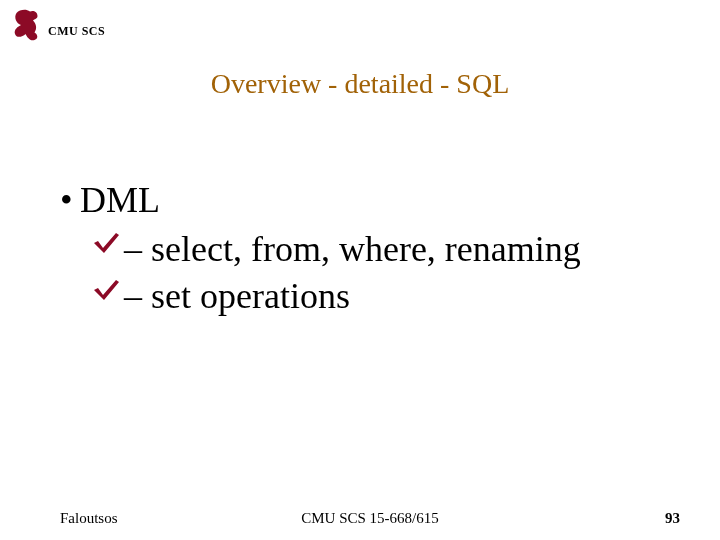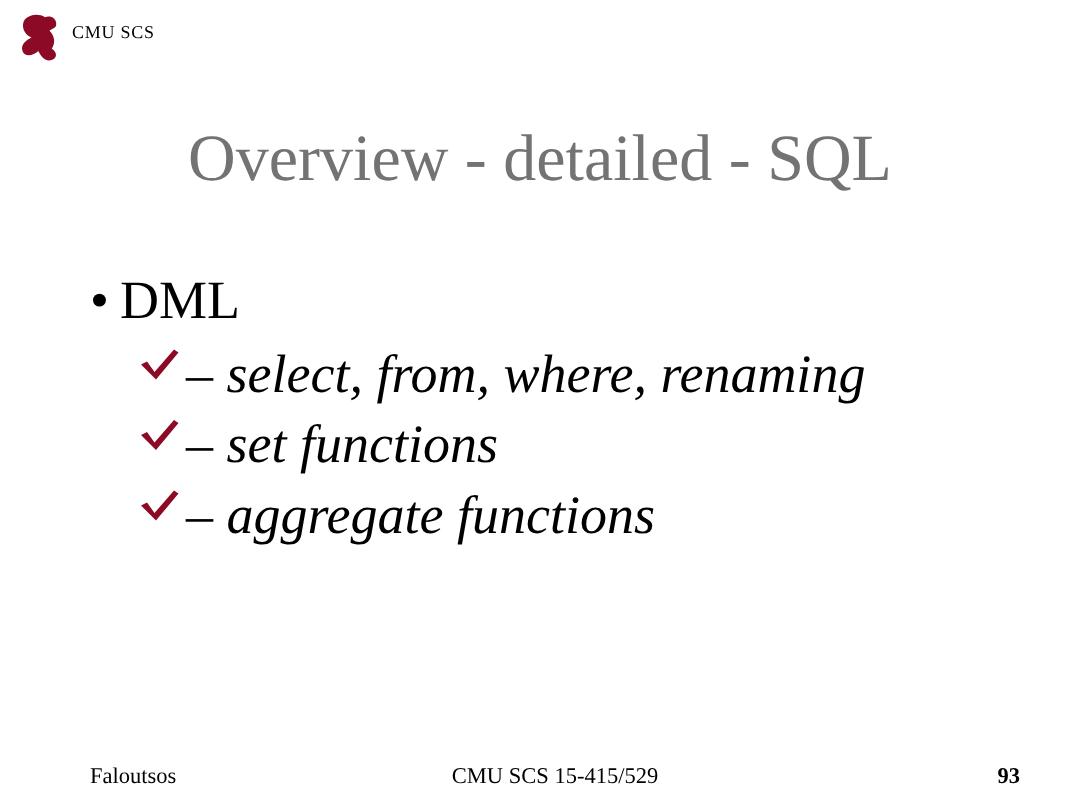--- a/index.html
+++ b/index.html
@@ -26,33 +26,33 @@
     align-items: flex-start;
     gap: 6px;
   }
   .logo {
     width: 30px;
     height: 34px;
     flex: 0 0 auto;
   }
   .header-text {
     font-size: 12px;
-    font-weight: normal;
+    font-weight: bold;
     font-family: "Times New Roman", Times, serif;
     letter-spacing: 0.5px;
-    margin-top: 6px;
+    margin-top: 16px;
   }
   .title {
     position: absolute;
-    top: 80px;
+    top: 68px;
     left: 0;
     width: 720px;
     text-align: center;
-    font-size: 44px;
-    color: #737373;
+    font-size: 28px;
+    color: #a16207;
     font-family: "Times New Roman", Times, serif;
   }
   .body {
     position: absolute;
     top: 170px;
     left: 60px;
     width: 620px;
     font-size: 36px;
     line-height: 1.25;
   }
@@ -60,21 +60,20 @@
     margin: 8px 0 4px 0;
   }
   .bullet1 {
     display: inline-block;
     width: 20px;
   }
   .lvl2 {
     position: relative;
     margin: 2px 0 2px 38px;
     padding-left: 26px;
-    font-style: italic;
   }
   .check-icon {
     position: absolute;
     left: -6px;
     top: 4px;
     width: 28px;
     height: 24px;
   }
   .dash {
     color: #000;
@@ -128,34 +127,28 @@
       <svg class="check-icon" viewBox="0 0 28 24">
           <path fill="#8c0a26" d="M2 12 L6 10 L11 17 L24 2 L27 4 L12 22 L2 12 Z"></path>
         </svg>
       <span class="dash">– </span><span>select, from, where, renaming</span>
     </div>
 
     <div class="lvl2">
       <svg class="check-icon" viewBox="0 0 28 24">
           <path fill="#8c0a26" d="M2 12 L6 10 L11 17 L24 2 L27 4 L12 22 L2 12 Z"></path>
         </svg>
-      <span class="dash">– </span><span>set functions</span>
+      <span class="dash">– </span><span>set operations</span>
     </div>
 
 
-    <div class="lvl2">
-      <svg class="check-icon" viewBox="0 0 28 24">
-          <path fill="#8c0a26" d="M2 12 L6 10 L11 17 L24 2 L27 4 L12 22 L2 12 Z"></path>
-        </svg>
-      <span class="dash">– </span><span>aggregate functions</span>
-    </div>
 
 
 
   </div>
 
   <div class="footer">
     <span class="footer-left">Faloutsos</span>
-    <span class="footer-center">CMU SCS 15-415/529</span>
+    <span class="footer-center">CMU SCS 15-668/615</span>
     <span class="footer-right">93</span>
   </div>
 
 </div>
 
 </body></html>

